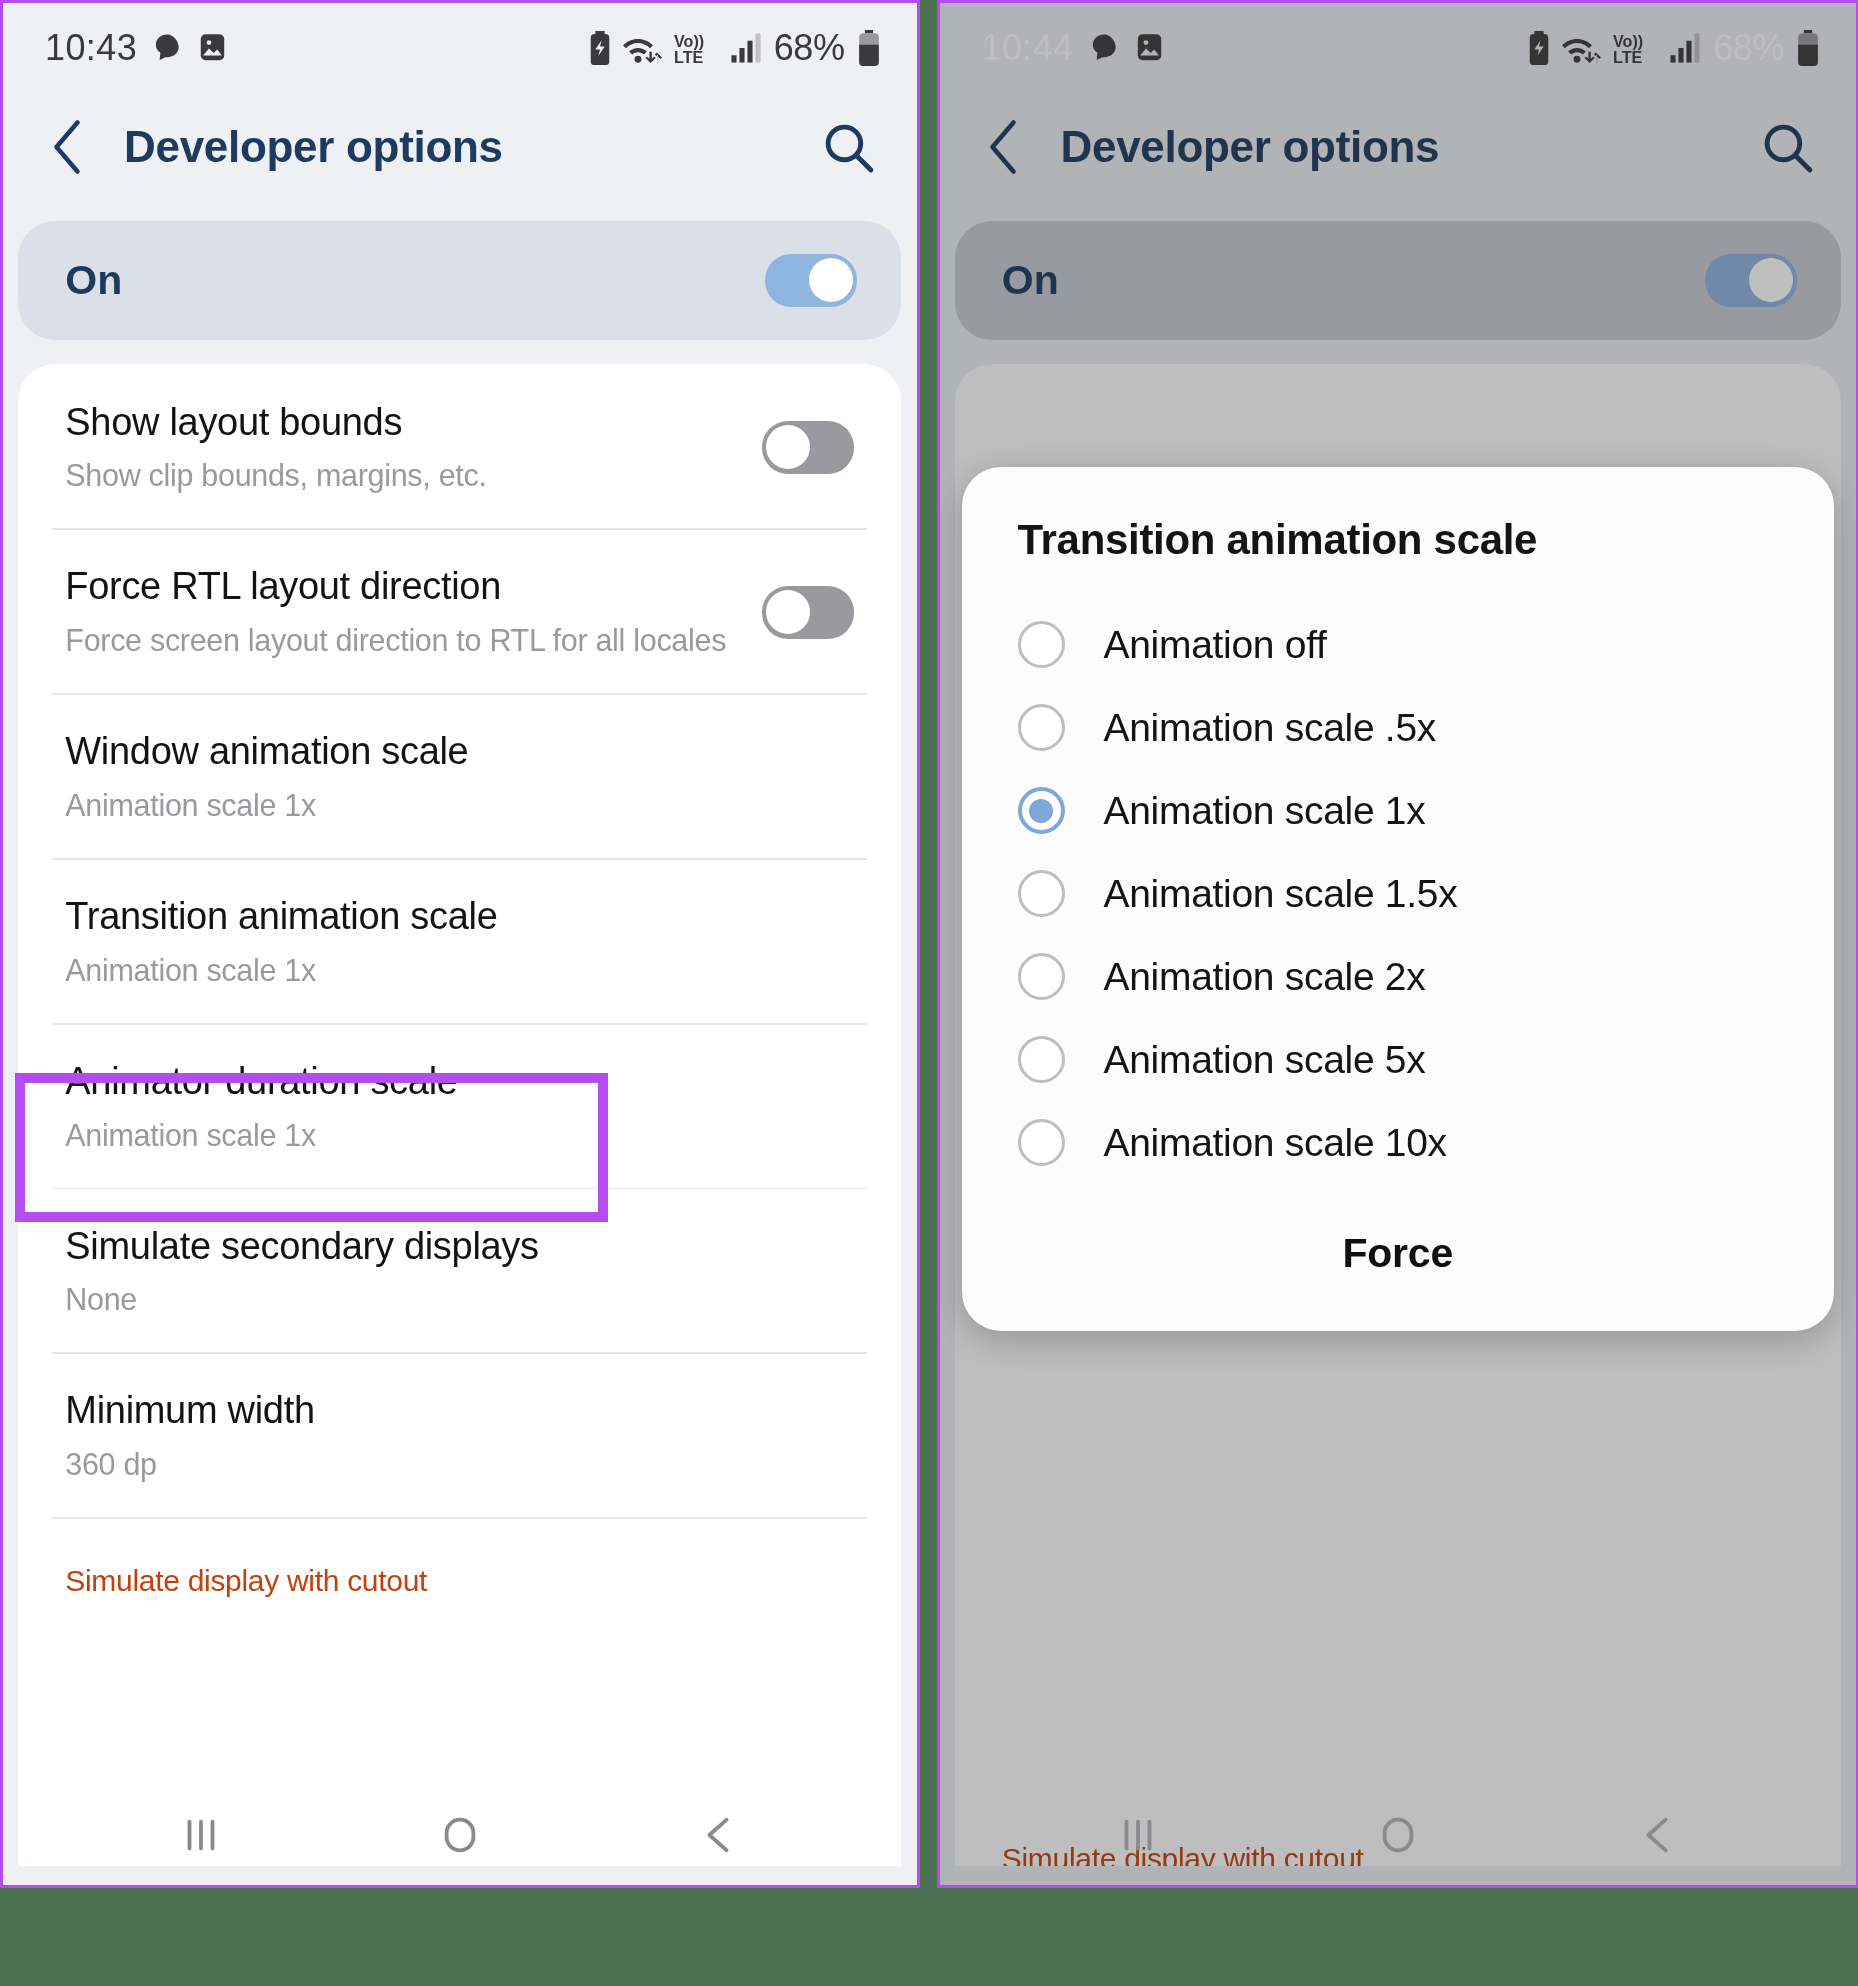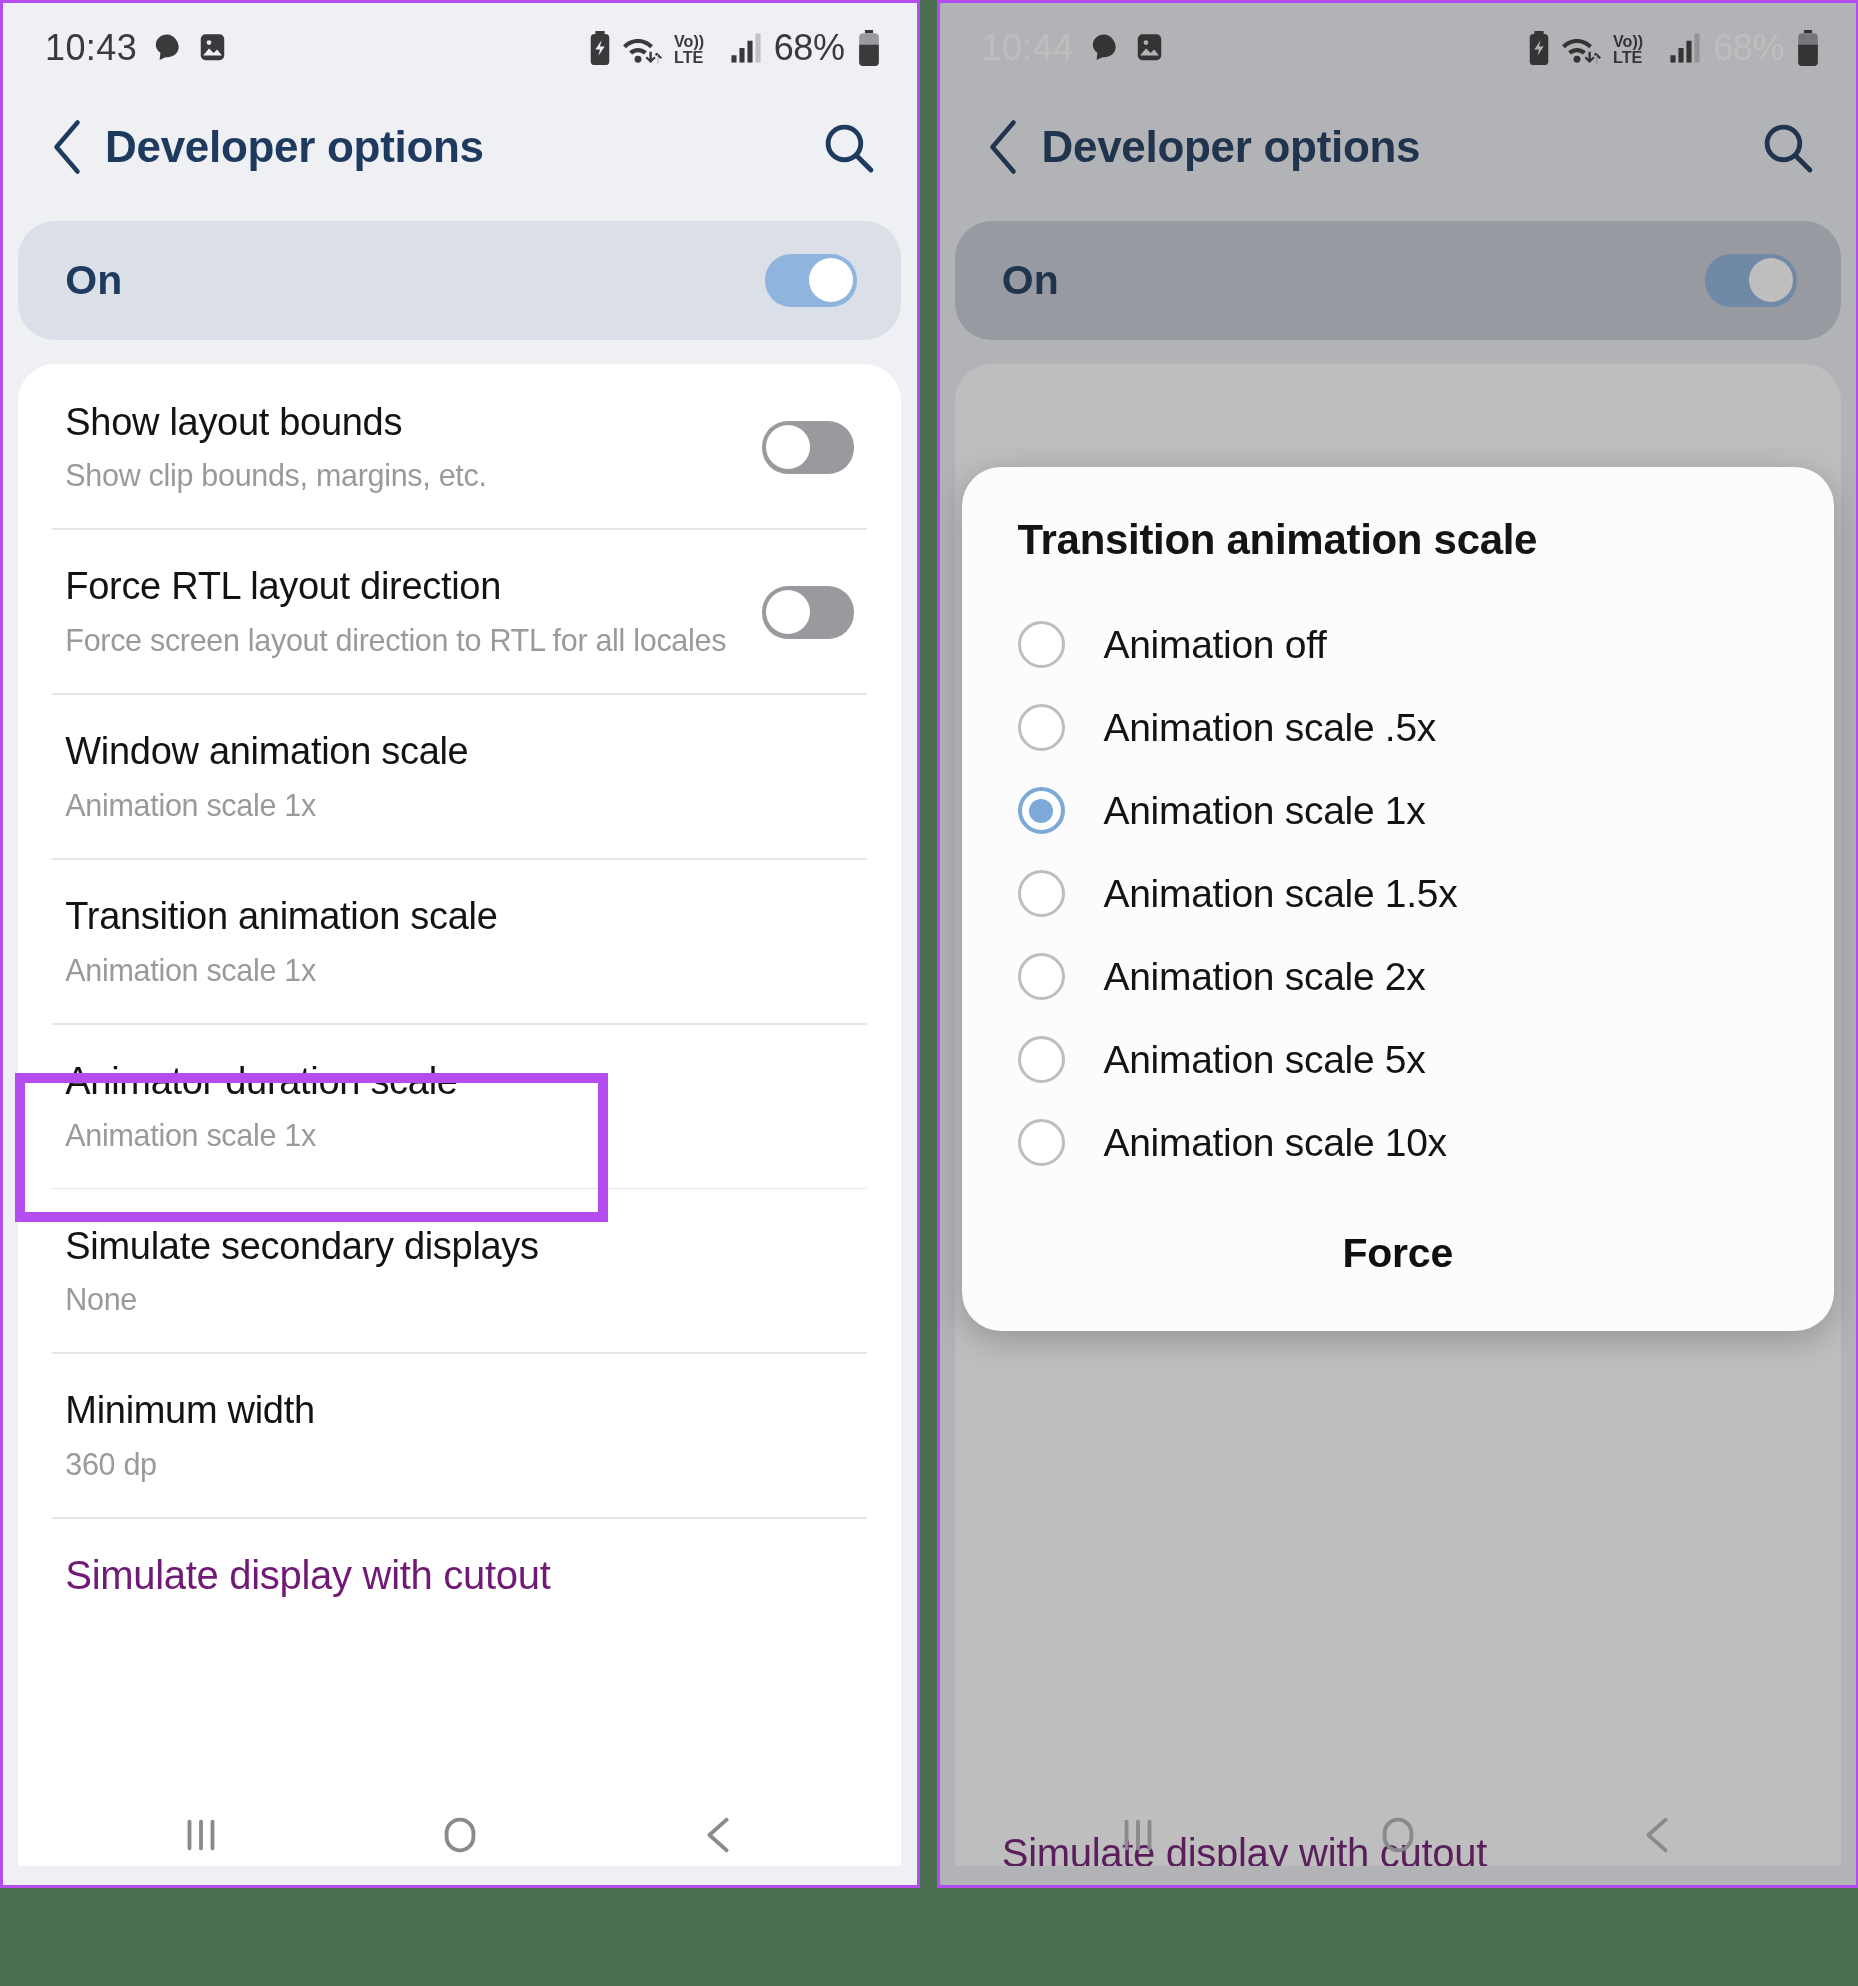--- a/index.html
+++ b/index.html
@@ -42,21 +42,21 @@
     display:flex;
     align-items:center;
     padding:0 39px 0 34px;
     position:relative;
     z-index:1;
   }
   .appbar-title {
     font-size:44px;
     font-weight:bold;
     color:#1f3a5f;
-    margin-left:9px;
+    margin-left:28px;
     flex:1;
     letter-spacing:-0.3px;
   }
   .icon-btn { width:59px; height:59px; display:flex; align-items:center; justify-content:center; }
 
   
   .master {
     margin:18.6px 15.3px 0 15.3px;
     height:119px;
     background:#dadfe8;
@@ -162,21 +162,21 @@
   }
 
   
   .right .sb-time, .right .sb-pct { color:#ffffff; }
   .right .appbar-title { color:#1f3a5f; }
   .right .master { background:#c7ccd4; }
   .right .navbar { position:absolute; z-index:25; }
 
   .clip-text {
     position:absolute; left:47px; bottom:-10.2px;
-    font-size:40px; color:#701a75; white-space:nowrap;
+    font-size:30px; color:#c2410c; white-space:nowrap;
     letter-spacing:-0.3px;
   }
 </style>
 </head>
 <body>
 
 <div class="phone left">
 
   <div class="statusbar">
     <div class="sb-left">

